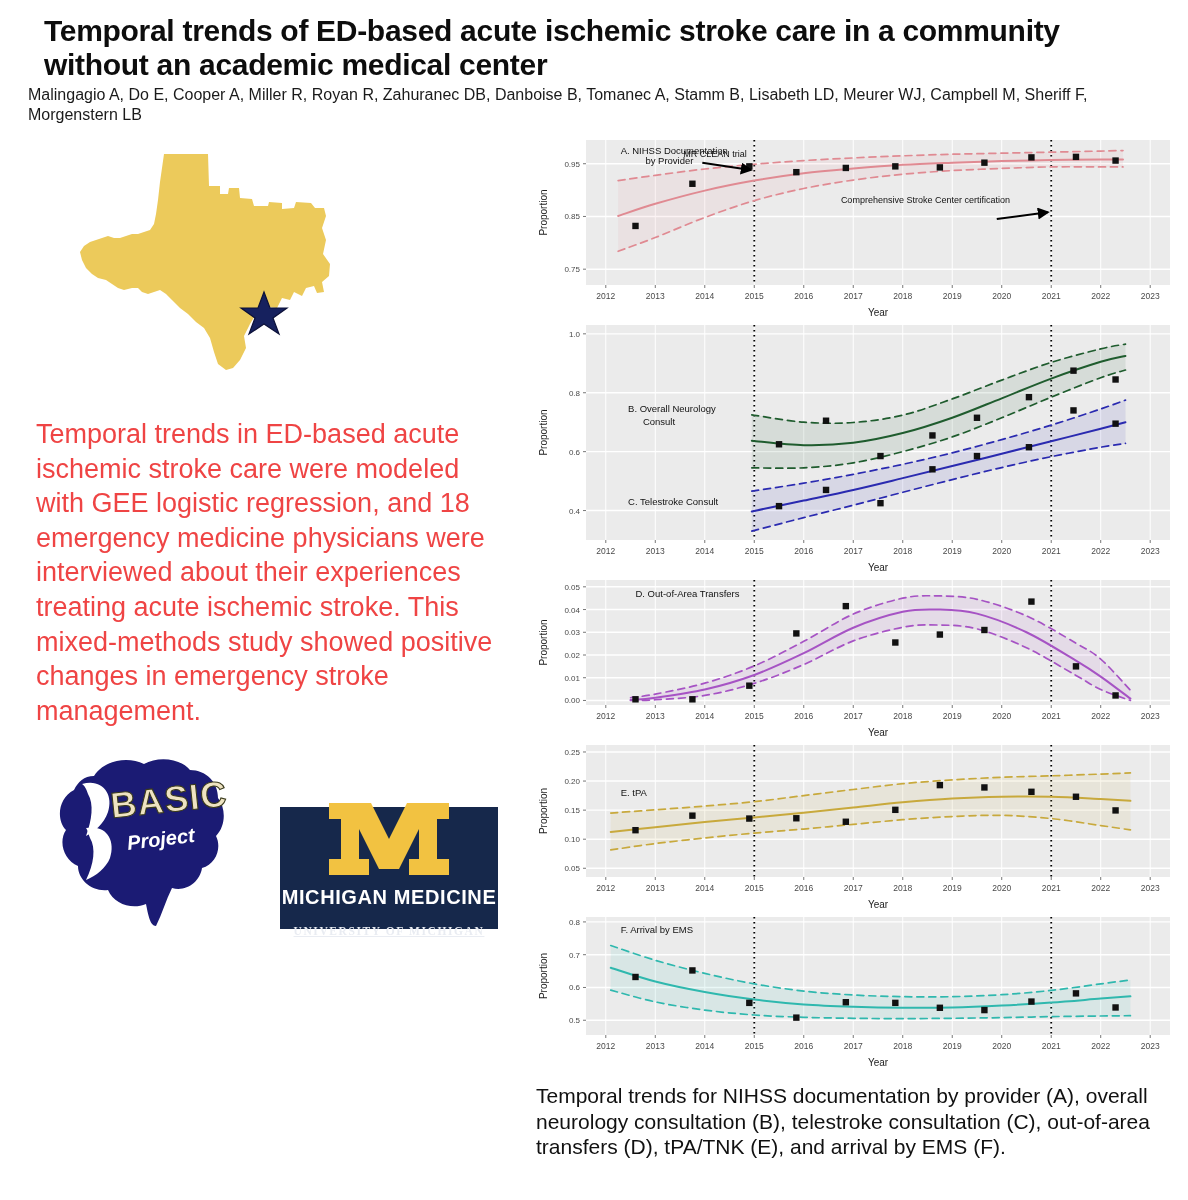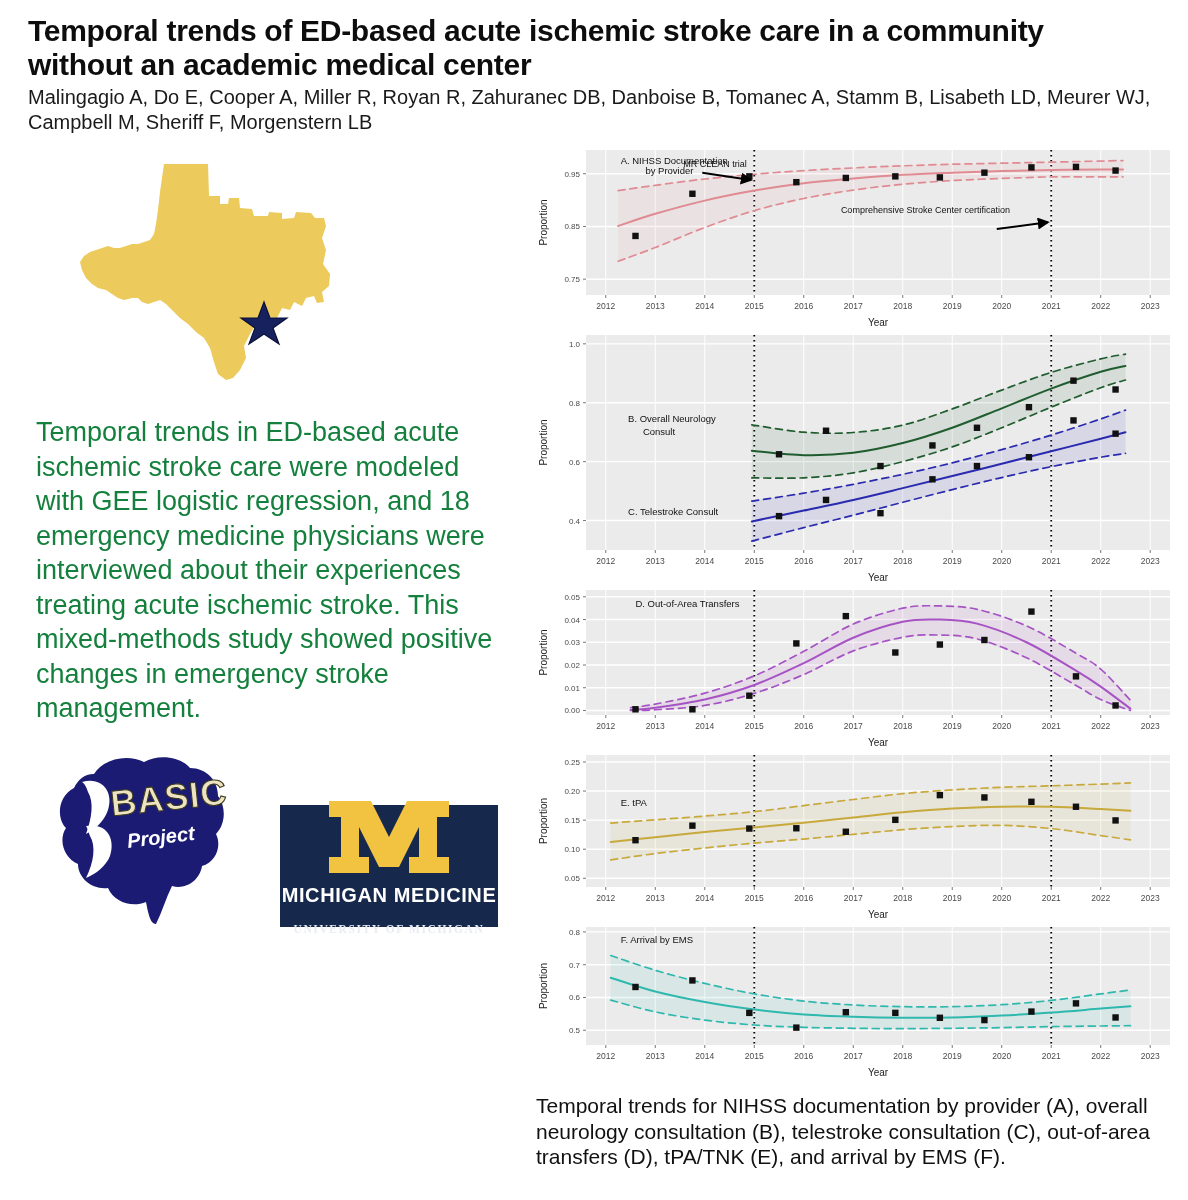--- a/index.html
+++ b/index.html
@@ -9,58 +9,58 @@
     font-family:"Liberation Sans", sans-serif;
     color:#111111;
     overflow:hidden;
     position:relative;
   }
   .poster{position:relative;width:1188px;height:1200px;box-sizing:border-box;padding:14px 16px 0 28px;}
 
   
   .title{
     font-size:30px;line-height:1.12;font-weight:bold;letter-spacing:-0.3px;
-    margin:0 0 2px 0;color:#0d0d0d;max-width:1120px;
+    margin:0 0 2px 16px;color:#0d0d0d;max-width:1120px;
   }
   .authors{
-    font-size:20px;line-height:1.22;font-weight:normal;color:#1a1a1a;
+    font-size:16px;line-height:1.22;font-weight:normal;color:#1a1a1a;
     max-width:1130px;margin:4px 0 0 0;
   }
 
   
   .body-cols{display:flex;margin-top:10px;}
   .col-left{width:500px;flex:0 0 500px;position:relative;}
   .col-right{flex:1 1 auto;position:relative;padding-left:6px;}
 
   
   .map-wrap{margin:8px 0 0 40px;width:290px;height:235px;position:relative;}
   .map-wrap svg{display:block;}
 
   .blurb{
     font-size:20px;line-height:1.26;margin:16px 0 0 8px;max-width:420px;color:#111;
   }
   .summary{
-    font-size:27px;line-height:1.28;margin:28px 0 0 8px;max-width:460px;color:#15803d;
+    font-size:27px;line-height:1.28;margin:40px 0 0 8px;max-width:460px;color:#ef4444;
   }
 
   
   .logos{display:flex;align-items:flex-end;gap:34px;margin:26px 0 0 18px;}
   .basic-logo{width:200px;height:175px;position:relative;}
   .mm-logo{
     width:218px;height:122px;background:#16284b;position:relative;
     display:flex;flex-direction:column;align-items:center;justify-content:center;
   }
   .mm-m{font-size:0;line-height:0;}
   .mm-name{
     color:#ffffff;font-weight:bold;font-size:20px;letter-spacing:0.6px;
     margin-top:7px;font-family:"Liberation Sans",sans-serif;
   }
   .mm-sub{
     color:#e9ecf2;font-size:11.5px;letter-spacing:1.6px;margin-top:16px;
-    font-family:"Liberation Serif",serif;font-weight:bold;
+    font-family:"Liberation Serif",serif;font-weight:bold;text-decoration:underline;
   }
 
   
   .charts{display:flex;flex-direction:column;gap:0px;}
   .panel{width:650px;}
   .panel svg{display:block;}
   .fig-caption{
     font-size:21px;line-height:1.22;color:#111;margin:14px 0 0 2px;max-width:640px;
   }
 

